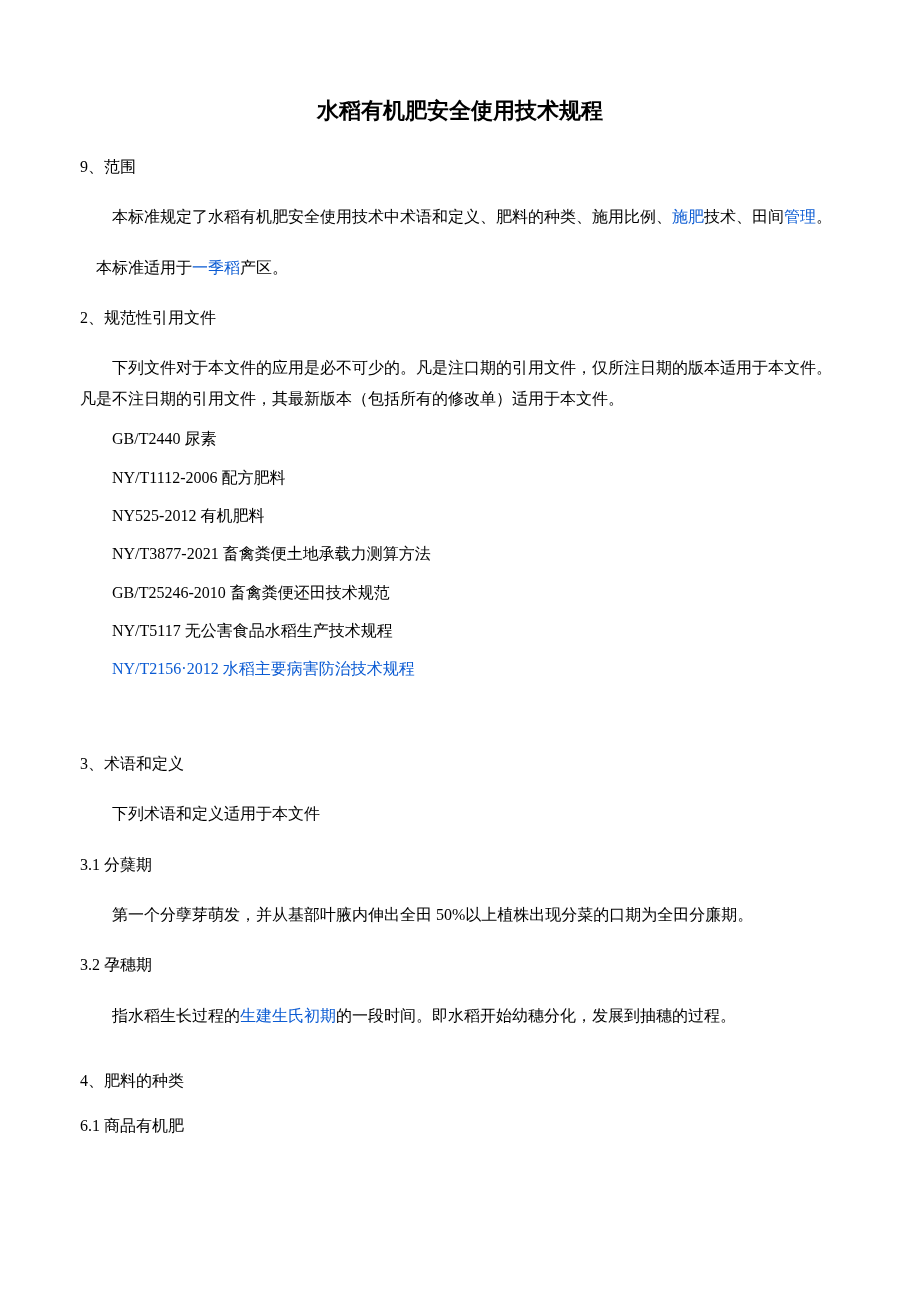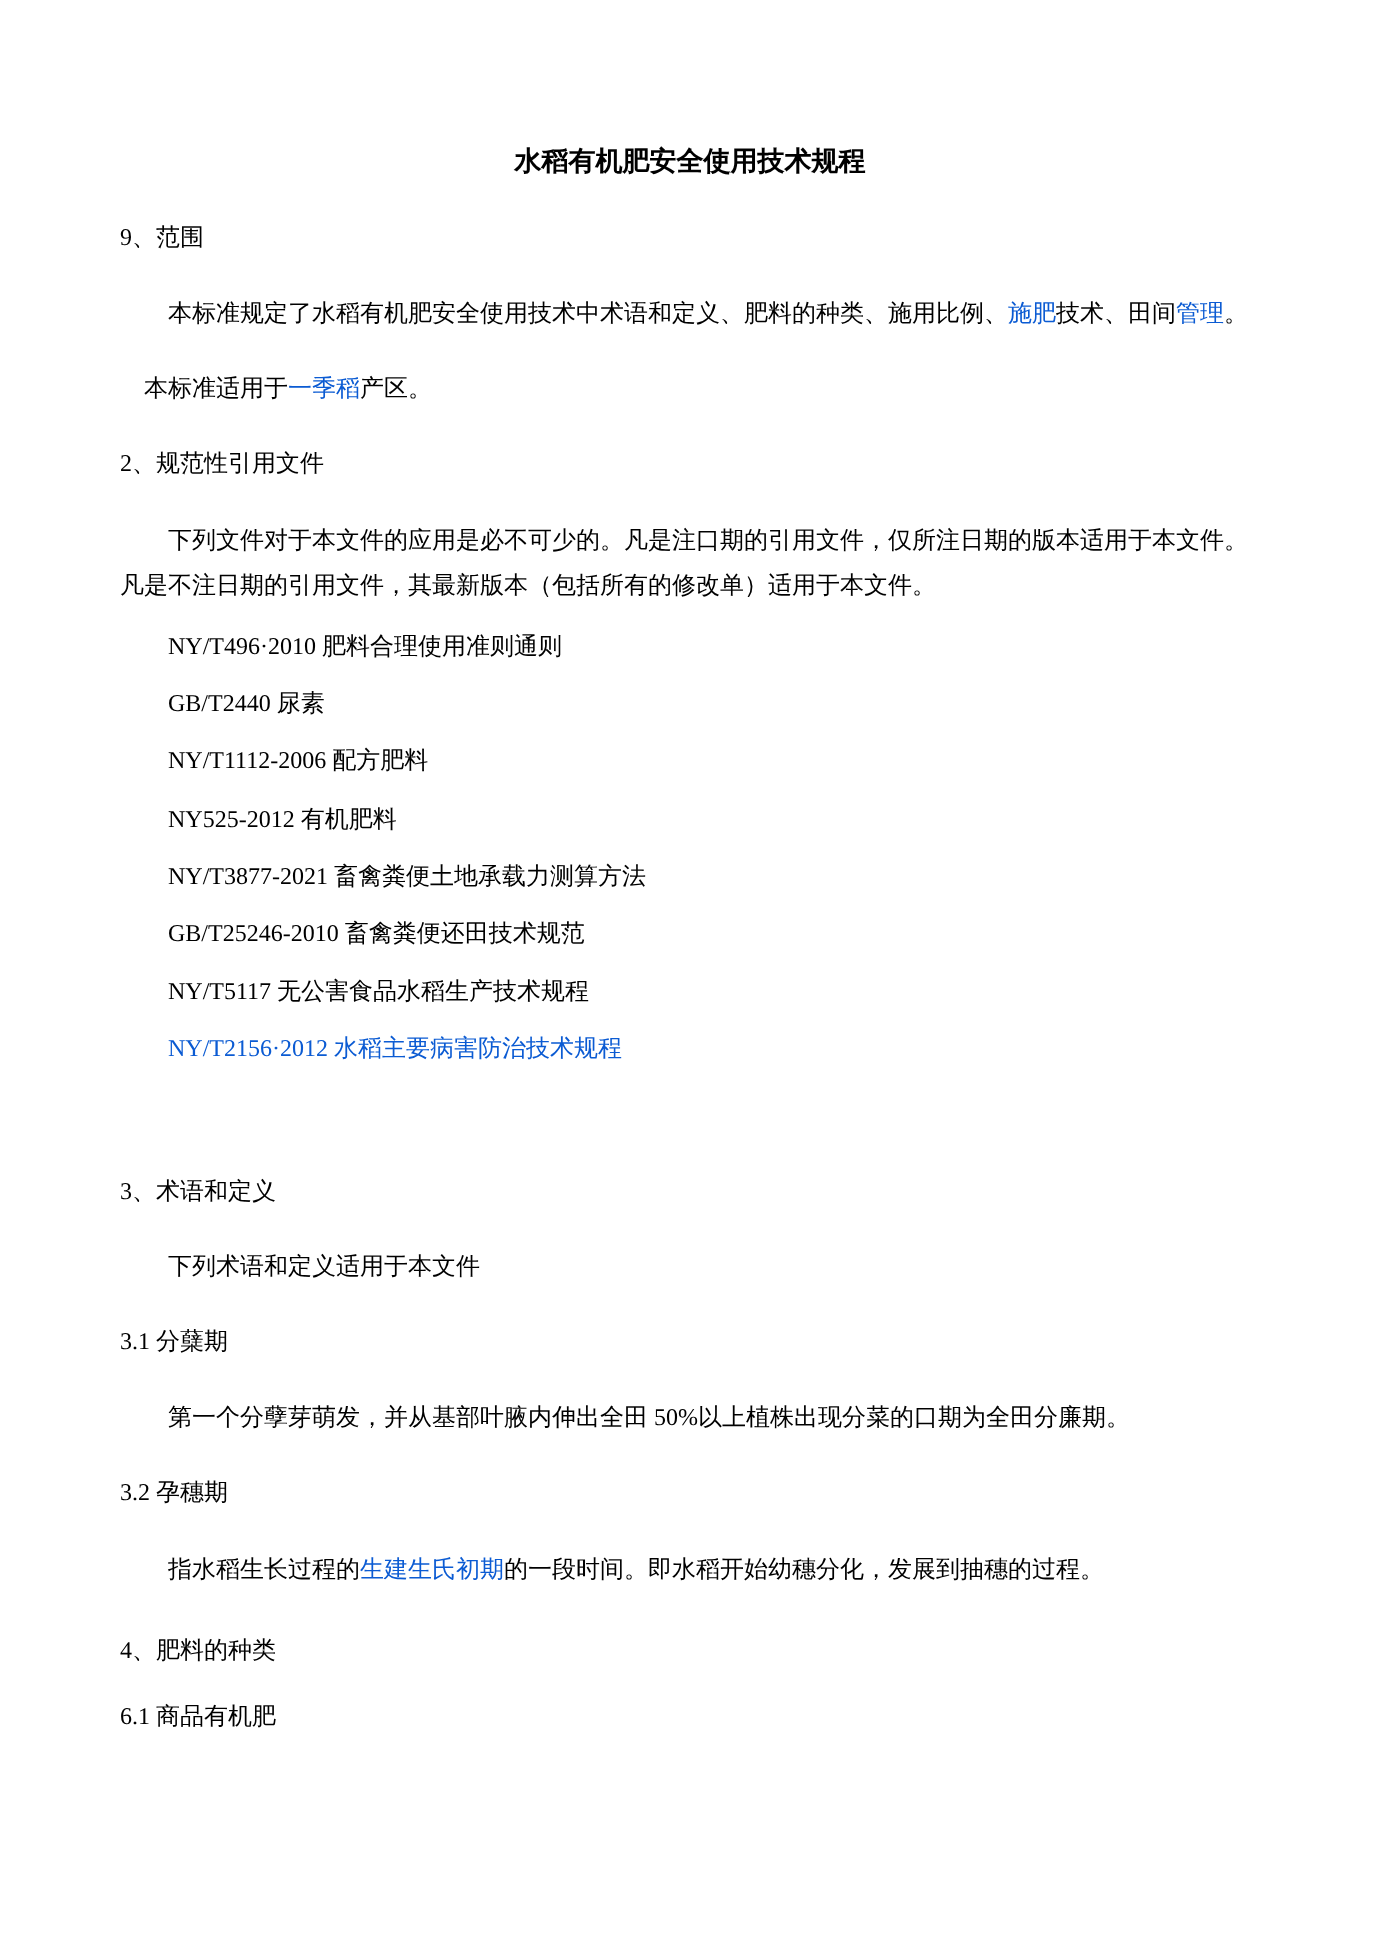--- a/index.html
+++ b/index.html
@@ -10,21 +10,21 @@
     color: #000000;
     width: 920px;
   }
   .page {
     padding: 90px 80px 80px 80px;
     line-height: 1.9;
     font-size: 16px;
   }
   .title {
     text-align: center;
-    font-size: 18px;
+    font-size: 22px;
     font-weight: bold;
     font-family: "Microsoft YaHei", "SimHei", sans-serif;
     margin-bottom: 20px;
   }
   .heading {
     margin-top: 20px;
     margin-bottom: 14px;
   }
   .para {
     text-indent: 2em;
@@ -67,21 +67,20 @@
   </div>
 
   <div class="para-noindent">
     <span>本标准适用于</span><span class="link">一季稻</span><span>产区。</span>
   </div>
 
   <div class="heading">2、规范性引用文件</div>
 
   <div class="para" style="text-indent:2em; margin-bottom:10px;">下列文件对于本文件的应用是必不可少的。凡是注口期的引用文件，仅所注日期的版本适用于本文件。凡是不注日期的引用文件，其最新版本（包括所有的修改单）适用于本文件。</div>
 
-  <div class="ref-item">NY/T496·2010 肥料合理使用准则通则</div>
   <div class="ref-item">GB/T2440 尿素</div>
   <div class="ref-item">NY/T1112-2006 配方肥料</div>
   <div class="ref-item">NY525-2012 有机肥料</div>
   <div class="ref-item">NY/T3877-2021 畜禽粪便土地承载力测算方法</div>
   <div class="ref-item">GB/T25246-2010 畜禽粪便还田技术规范</div>
   <div class="ref-item">NY/T5117 无公害食品水稻生产技术规程</div>
   <div class="ref-item">
     <span class="link underline">NY/T2156·2012 水稻主要病害防治技术规程</span>
   </div>
 
@@ -95,17 +94,17 @@
   <div class="sub-heading">3.1    分蘖期</div>
 
   <div class="para">第一个分孽芽萌发，并从基部叶腋内伸出全田 50%以上植株出现分菜的口期为全田分廉期。</div>
 
   <div class="sub-heading">3.2    孕穗期</div>
 
   <div class="para">
     <span>指水稻生长过程的</span><span class="link">生建生氏初期</span><span>的一段时间。即水稻开始幼穗分化，发展到抽穗的过程。</span>
   </div>
 
-  <div class="heading" style="margin-top:24px;">4、肥料的种类</div>
+  <div class="heading" style="margin-top:35px;">4、肥料的种类</div>
 
   <div class="sub-heading" style="margin-top:8px;">6.1    商品有机肥</div>
 
 </div>
 
 </body></html>

